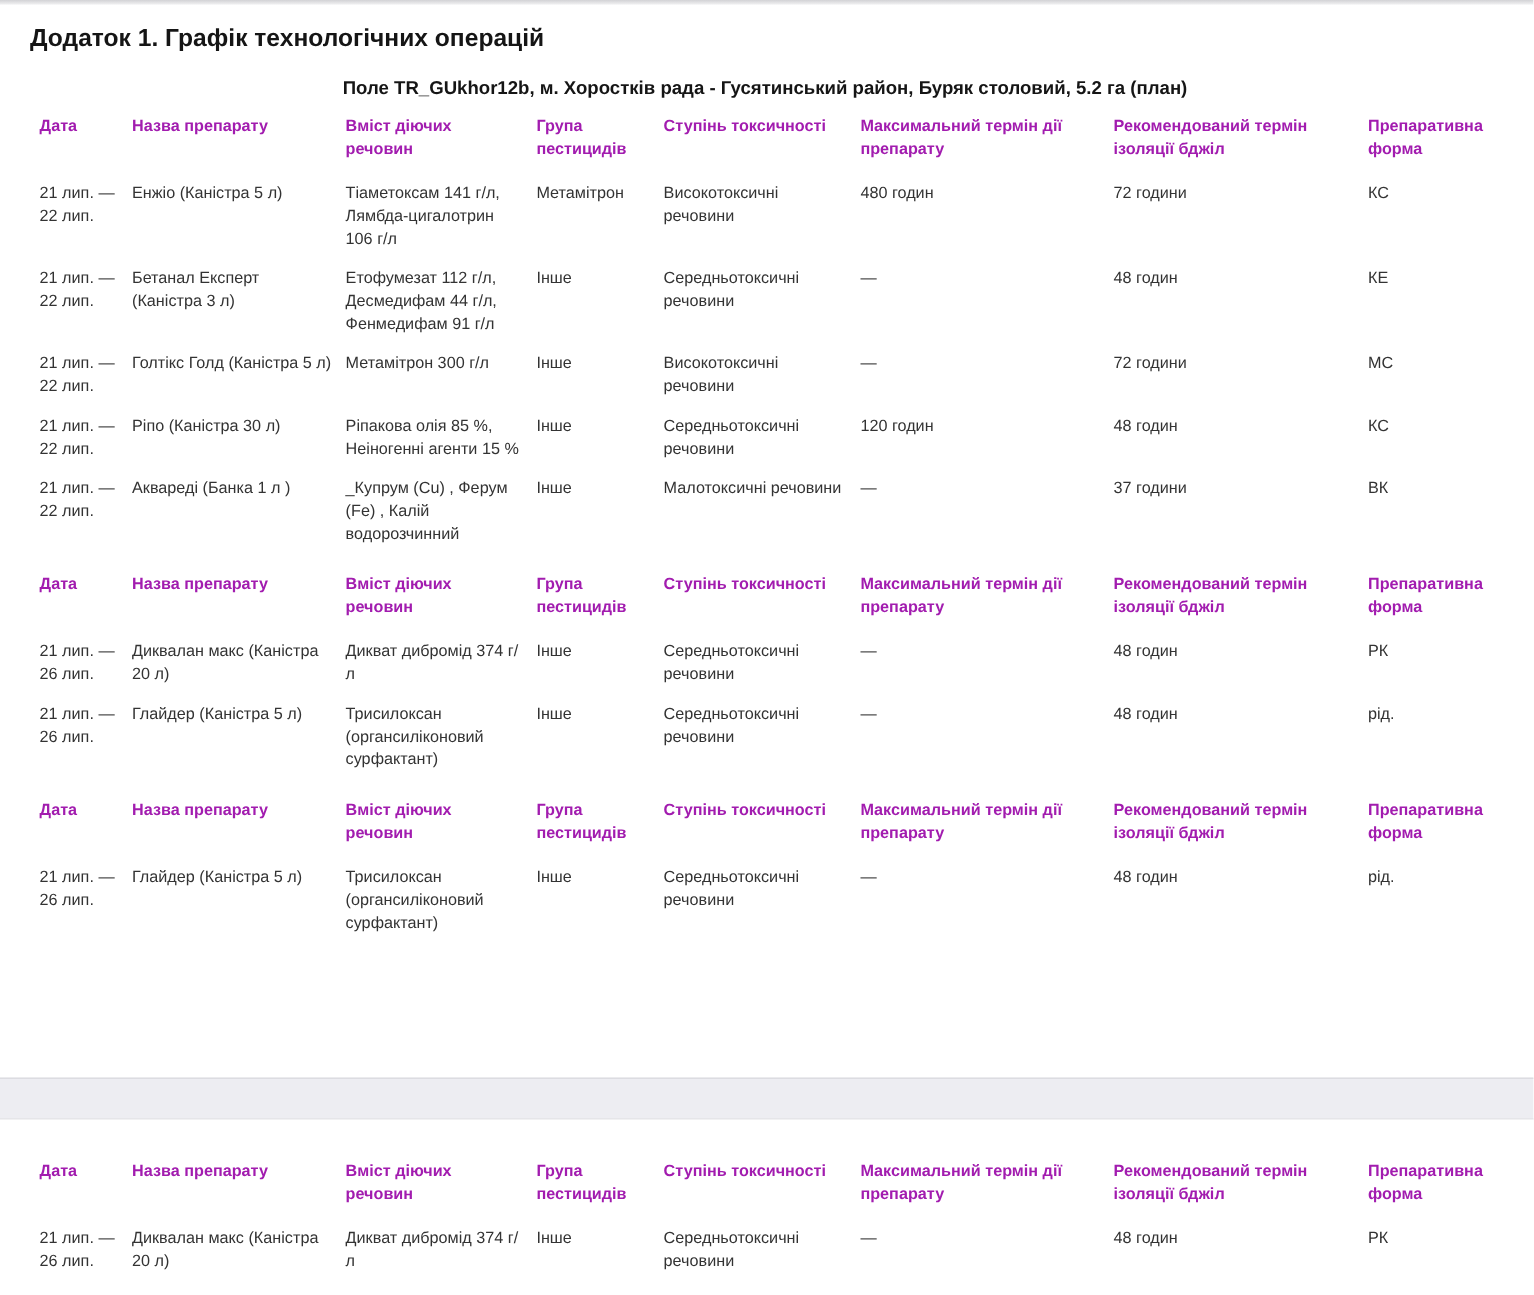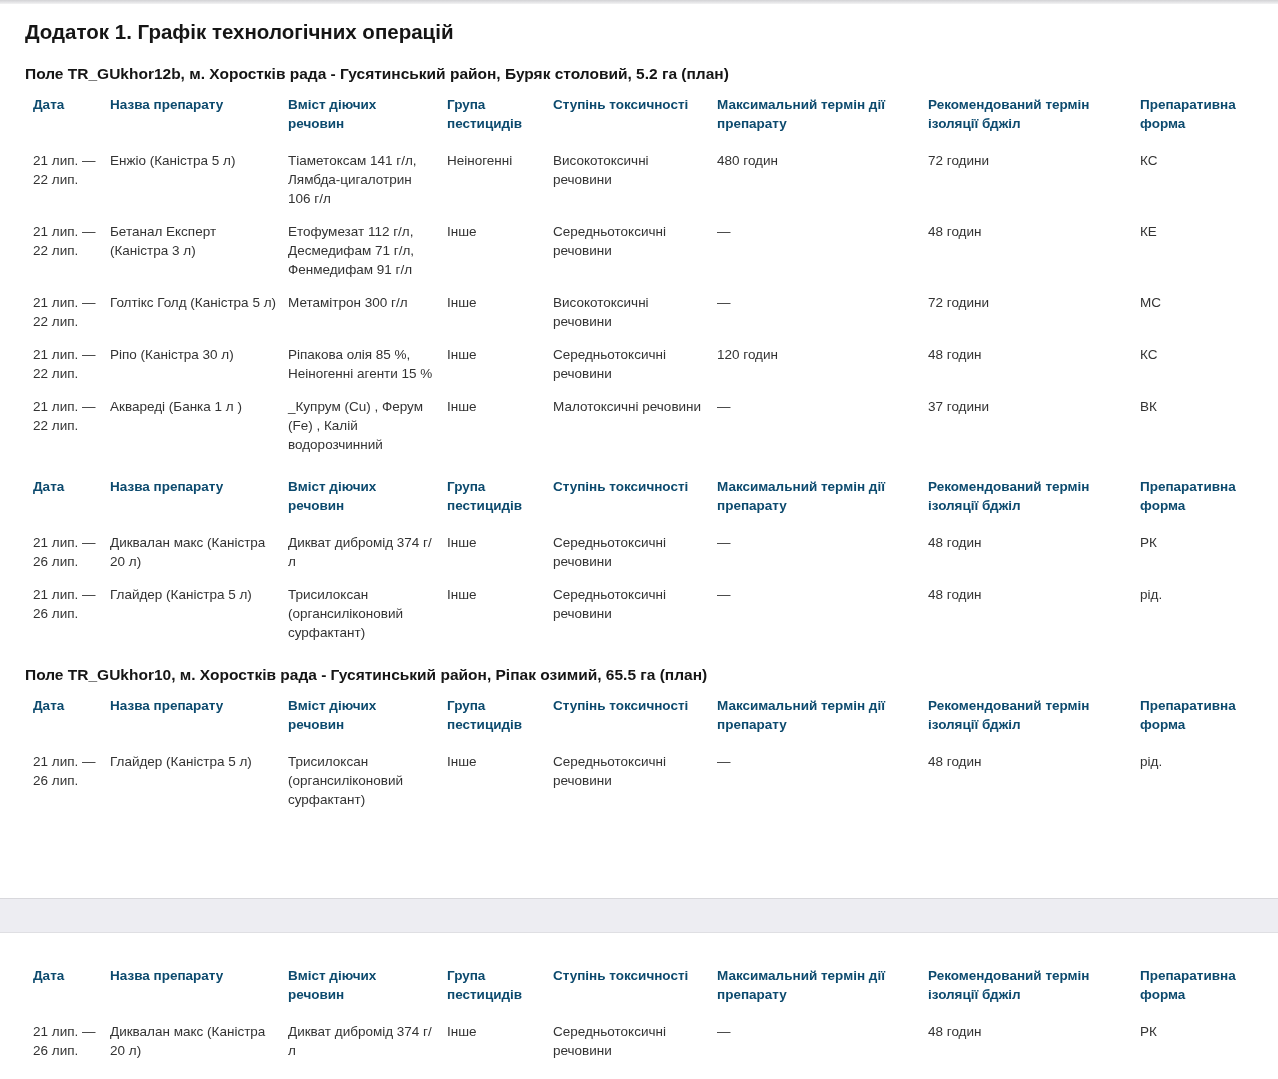--- a/index.html
+++ b/index.html
@@ -37,33 +37,34 @@
     color: #151515;
     margin: 0 0 19px 0;
   }
   .section { margin: 0 0 16px 0; }
   h2.section-title {
     font-size: 15.5px;
     line-height: 20px;
     font-weight: 700;
     color: #151515;
     margin: 0 0 11px 0;
+    text-align: center;
   }
   table.ops-table {
     border-collapse: collapse;
     table-layout: fixed;
     margin-left: 8px;
     width: 1217px;
   }
   table.ops-table th {
     text-align: left;
     font-size: 13.5px;
     line-height: 19px;
     font-weight: 700;
-    color: #0c4a6e;
+    color: #a21caf;
     padding: 0 12px 11px 0;
     vertical-align: top;
   }
   table.ops-table td {
     font-size: 13.5px;
     line-height: 19px;
     color: #333333;
     padding: 7px 12px 7px 0;
     vertical-align: top;
     word-wrap: break-word;
@@ -107,30 +108,30 @@
             <th>Максимальний термін дії препарату</th>
             <th>Рекомендований термін ізоляції бджіл</th>
             <th>Препаративна форма</th>
           </tr>
         </thead>
         <tbody>
           <tr>
             <td>21 лип. — 22 лип.</td>
             <td>Енжіо (Каністра 5 л)</td>
             <td>Тіаметоксам 141 г/л, Лямбда-цигалотрин 106 г/л</td>
-            <td>Неіногенні</td>
+            <td>Метамітрон</td>
             <td>Високотоксичні речовини</td>
             <td>480 годин</td>
             <td>72 години</td>
             <td>КС</td>
           </tr>
           <tr>
             <td>21 лип. — 22 лип.</td>
             <td>Бетанал Експерт (Каністра 3 л)</td>
-            <td>Етофумезат 112 г/л, Десмедифам 71 г/л, Фенмедифам 91 г/л</td>
+            <td>Етофумезат 112 г/л, Десмедифам 44 г/л, Фенмедифам 91 г/л</td>
             <td>Інше</td>
             <td>Середньотоксичні речовини</td>
             <td>—</td>
             <td>48 годин</td>
             <td>КЕ</td>
           </tr>
           <tr>
             <td>21 лип. — 22 лип.</td>
             <td>Голтікс Голд (Каністра 5 л)</td>
             <td>Метамітрон 300 г/л</td>
@@ -207,21 +208,20 @@
             <td>Середньотоксичні речовини</td>
             <td>—</td>
             <td>48 годин</td>
             <td>рід.</td>
           </tr>
         </tbody>
       </table>
   </div>
 
   <div class="section">
-    <h2 class="section-title">Поле TR_GUkhor10, м. Хоростків рада - Гусятинський район, Ріпак озимий, 65.5 га (план)</h2>
     <table class="ops-table">
         <colgroup>
           <col style="width: 77px;">
           <col style="width: 178px;">
           <col style="width: 159px;">
           <col style="width: 106px;">
           <col style="width: 164px;">
           <col style="width: 211px;">
           <col style="width: 212px;">
           <col style="width: 110px;">

